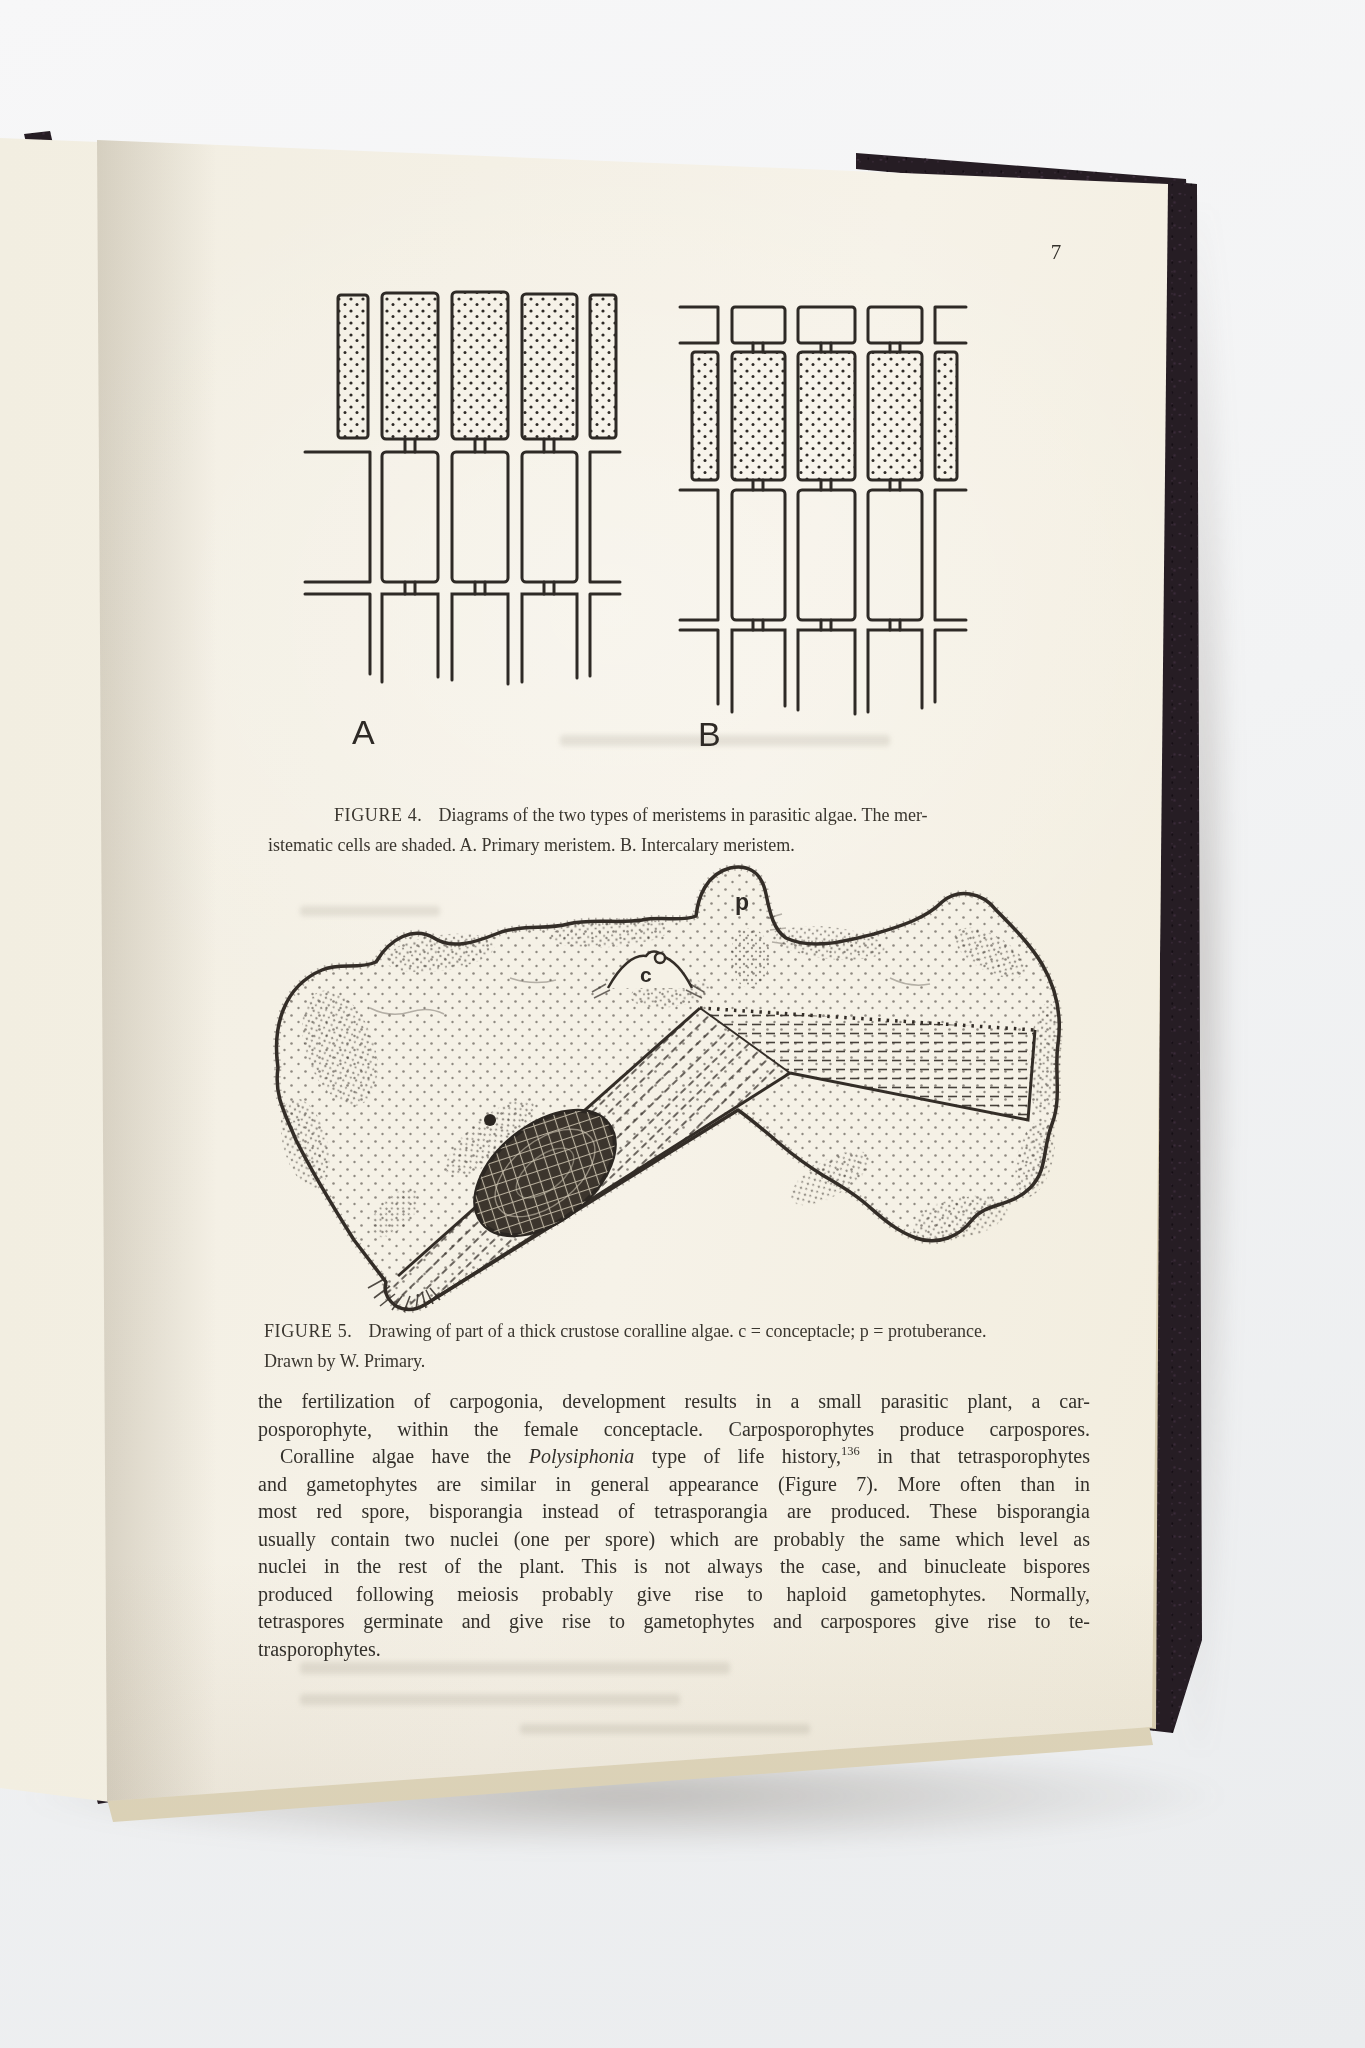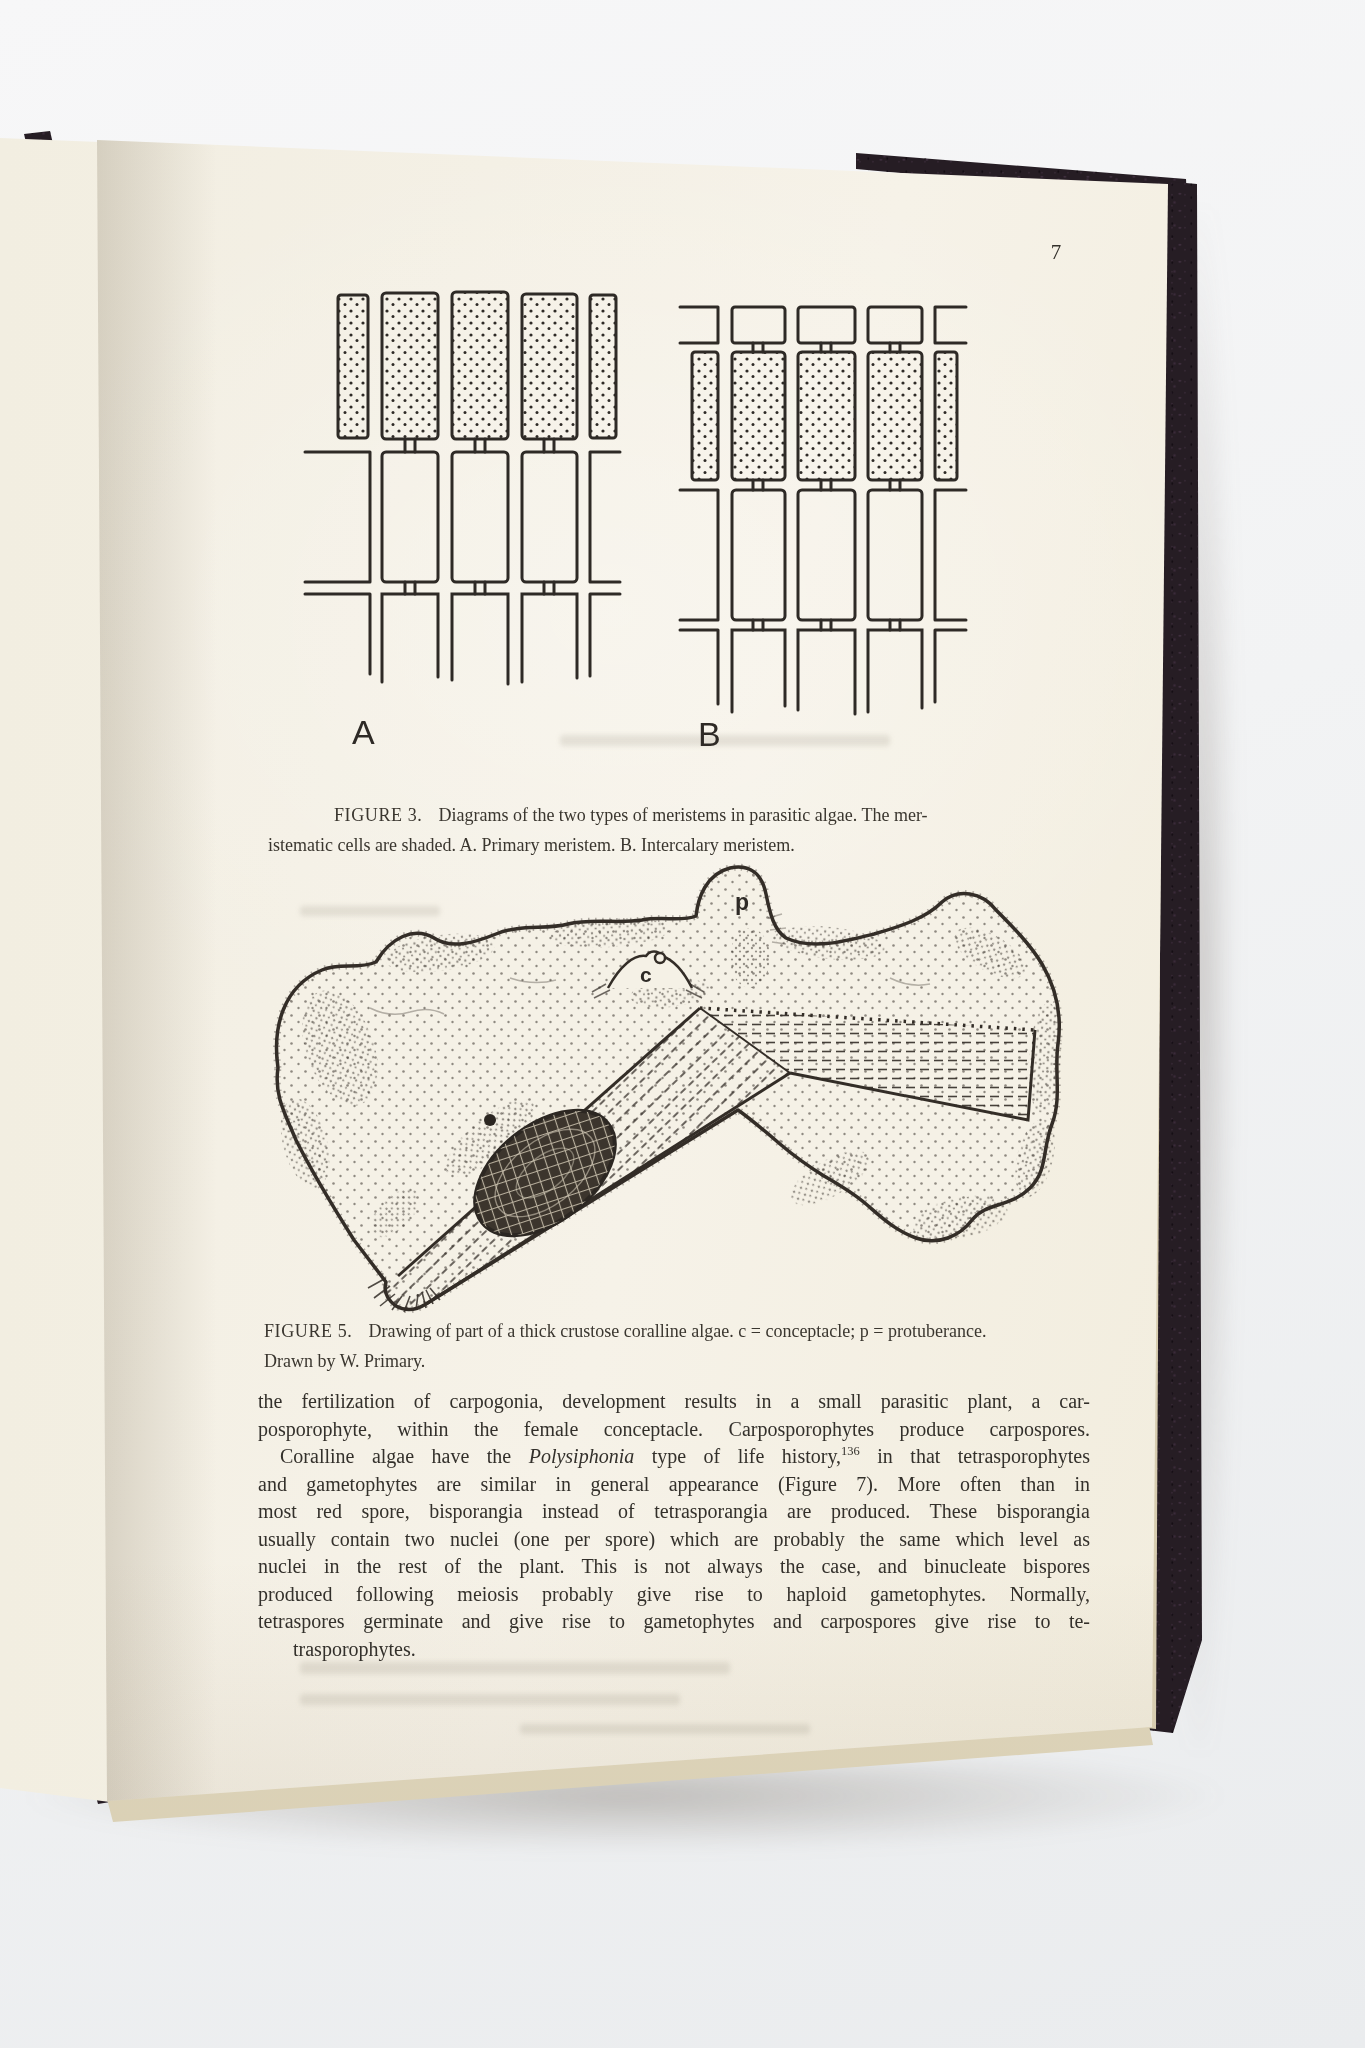--- a/index.html
+++ b/index.html
@@ -59,21 +59,21 @@
   .fig-svg{overflow:visible;}
   .fig-svg text{font-family:"Liberation Sans","DejaVu Sans",sans-serif;fill:#2e2a26;}
   .caption{color:#3a362f;font-size:18px;line-height:30px;}
   .caption .cap-label{letter-spacing:.6px;margin-right:16px;}
   .fig4-cap{left:268px;top:800px;width:760px;}
   .fig4-cap .l1{padding-left:66px;}
   .fig5-cap{left:264px;top:1316px;width:810px;}
   .bodytext{left:258px;top:1388px;width:832px;font-size:20px;color:#33302b;}
   .bodytext .line{height:27.5px;line-height:27.5px;overflow:hidden;
     text-align:justify;text-align-last:justify;}
-  .bodytext .line.last{text-align-last:left;margin-left:35px;}
+  .bodytext .line.last{text-align-last:left;}
   .bodytext .line.indent{padding-left:22px;}
   .bodytext i{font-style:italic;}
   .bodytext sup{font-size:12.5px;vertical-align:super;line-height:0;}
   
   .ghost{background:rgba(124,112,92,.15);border-radius:4px;filter:blur(2.5px);}
 </style>
 </head>
 <body>
 
 <div class="abs shadow-bottom"></div>
@@ -167,21 +167,21 @@
         <path d="M558 498 V418 H615 V502"></path>
         <path d="M628 500 V418 H682 V496"></path>
         <path d="M695 418 H726 M695 418 V490"></path>
       </g>
     </g>
     <text x="112" y="532" font-size="34">A</text>
     <text x="458" y="534" font-size="34">B</text>
   </svg>
 
   <div class="abs caption fig4-cap">
-    <div class="l1"><span class="cap-label">FIGURE 3.</span><span>Diagrams of the two types of meristems in parasitic algae. The mer-</span></div>
+    <div class="l1"><span class="cap-label">FIGURE 4.</span><span>Diagrams of the two types of meristems in parasitic algae. The mer-</span></div>
     <div class="l2">istematic cells are shaded. A. Primary meristem. B. Intercalary meristem.</div>
   </div>
 
   <svg class="abs fig-svg" style="left:190px;top:858px" width="880" height="460" viewBox="0 0 880 460">
     <defs>
       <pattern id="stipS" width="14" height="14" patternUnits="userSpaceOnUse">
         <circle cx="3.5" cy="3.5" r="1.3" fill="#3a332c"></circle>
         <circle cx="10.5" cy="10" r="1.2" fill="#3a332c"></circle>
       </pattern>
       <pattern id="stipD" width="8" height="8" patternUnits="userSpaceOnUse">

